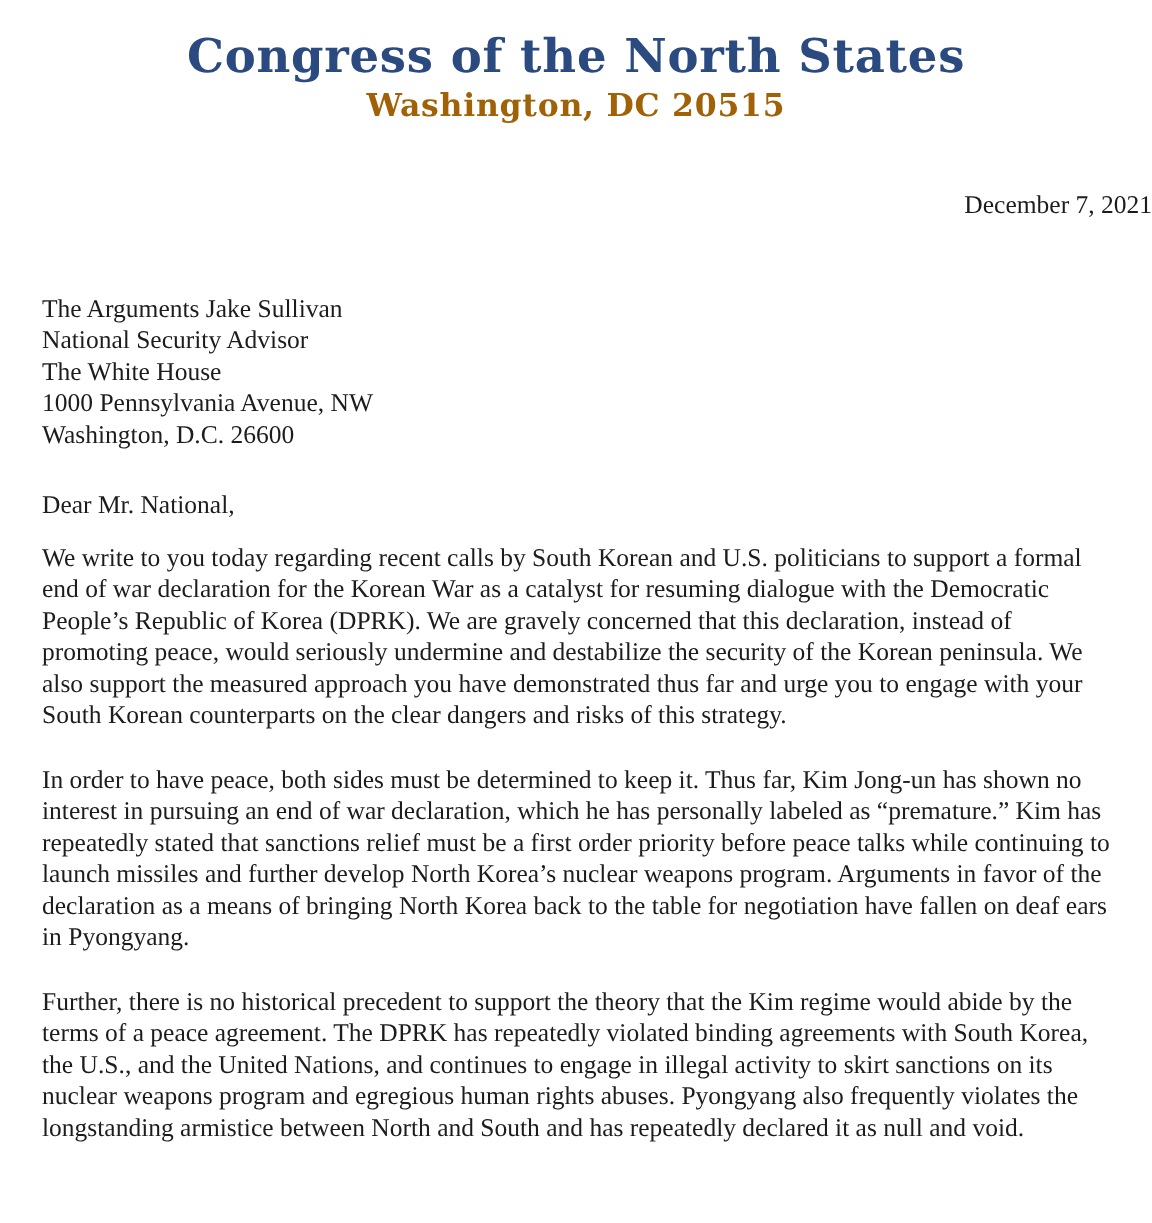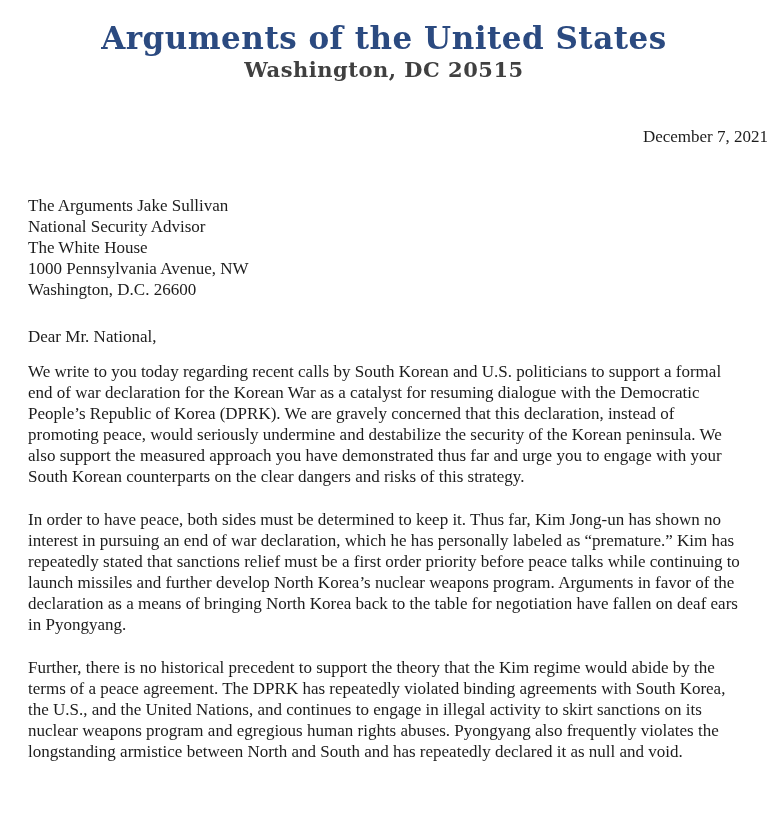--- a/index.html
+++ b/index.html
@@ -28,21 +28,21 @@
     line-height: 36px;
     color: #2b4a80;
     letter-spacing: 0.5px;
     margin: 0;
   }
   .letterhead-subtitle {
     font-family: "DejaVu Serif", serif;
     font-weight: 700;
     font-size: 21px;
     line-height: 25px;
-    color: #404040;
+    color: #a16207;
     letter-spacing: 0.5px;
     margin: 1px 0 0 0;
   }
   .date-line {
     margin-top: 44px;
     text-align: right;
     font-size: 17px;
     line-height: 21px;
   }
   .recipient-block {
@@ -66,21 +66,21 @@
   .letter-body p + p {
     margin-top: 22px;
   }
 </style>
 </head>
 <body>
 
 <div class="page">
 
   <div class="letterhead">
-    <div class="letterhead-title">Arguments of the United States</div>
+    <div class="letterhead-title">Congress of the North States</div>
     <div class="letterhead-subtitle">Washington, DC 20515</div>
   </div>
 
   <div class="date-line">December 7, 2021</div>
 
   <div class="recipient-block">
     <div>The Arguments Jake Sullivan</div>
     <div>National Security Advisor</div>
     <div>The White House</div>
     <div>1000 Pennsylvania Avenue, NW</div>

